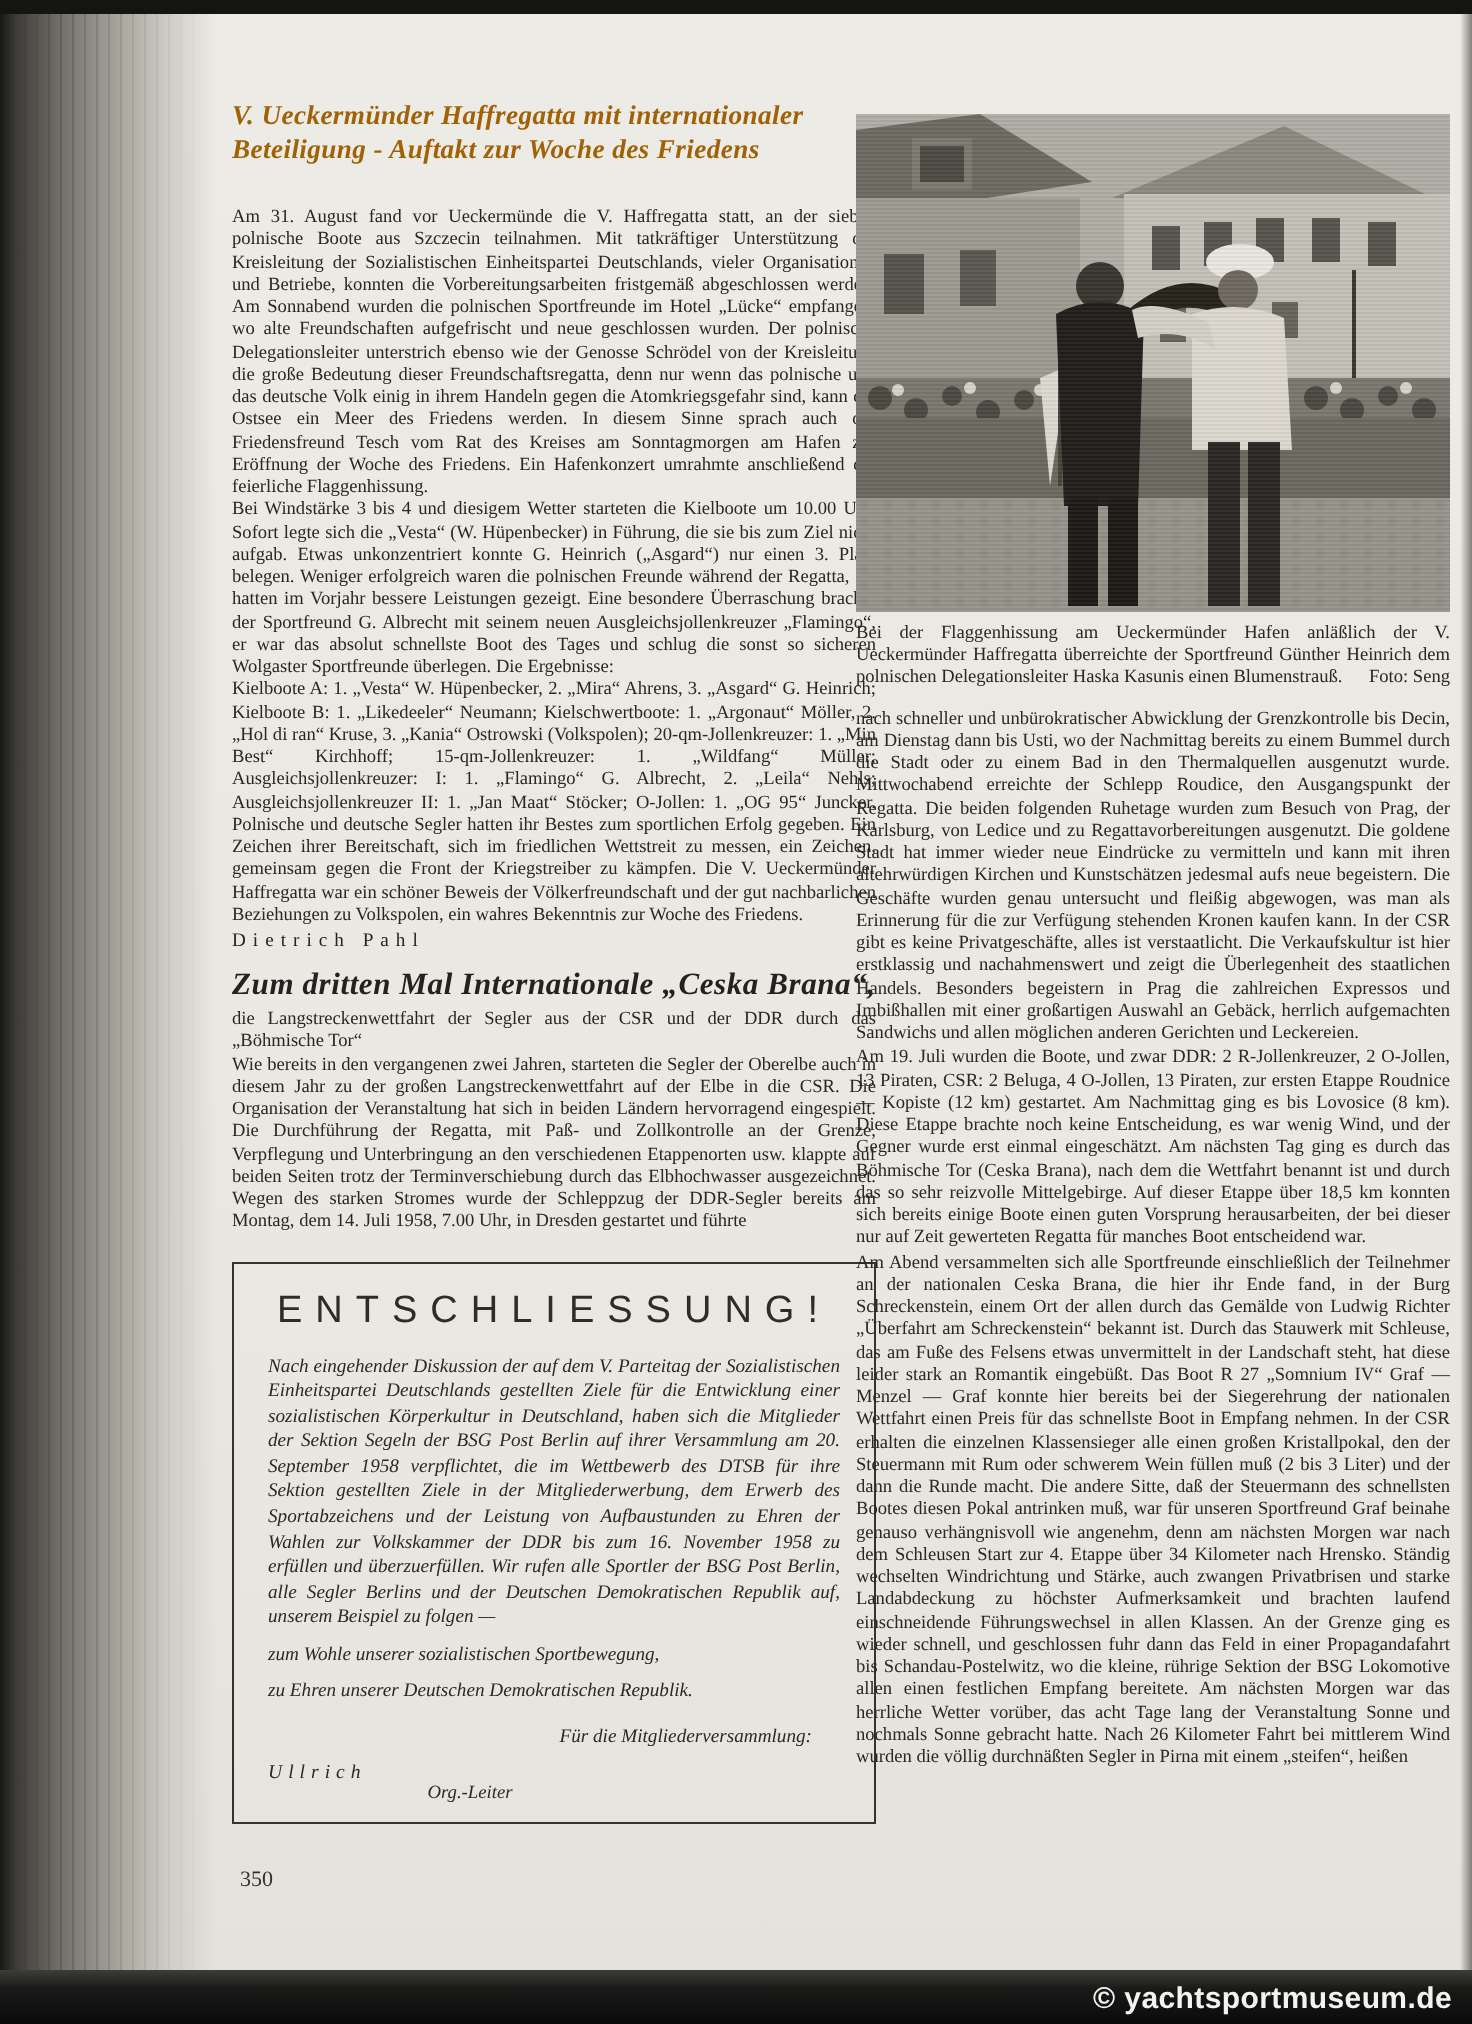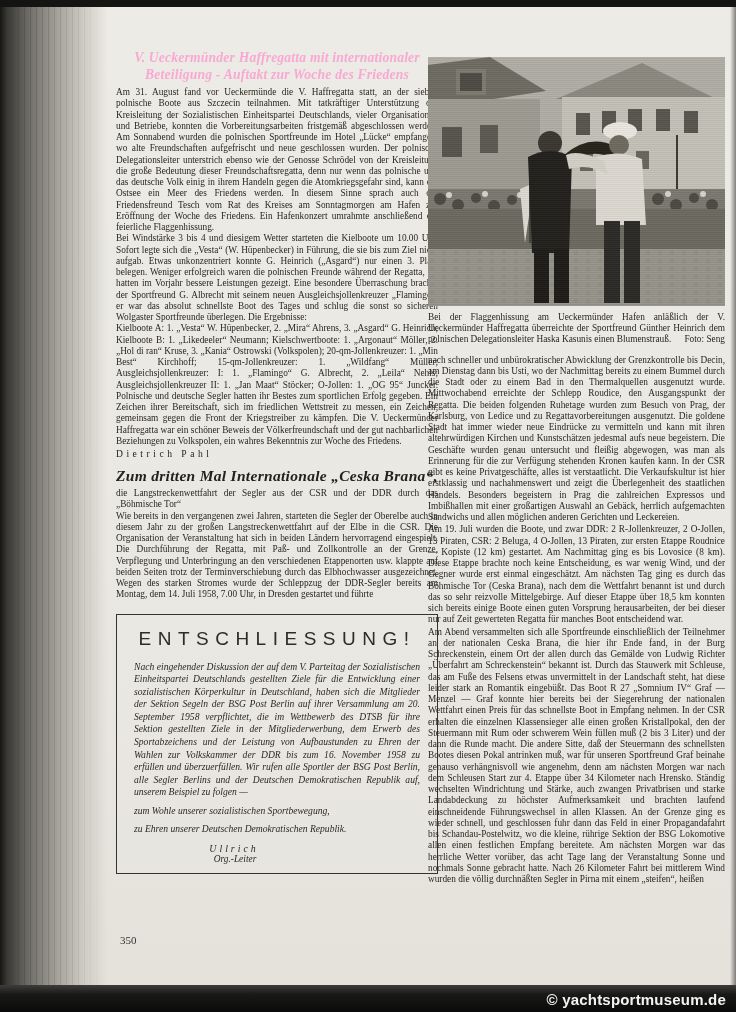--- a/index.html
+++ b/index.html
@@ -43,23 +43,23 @@
   .col-left {
     position:absolute; left:116px; top:50px; width:322px; height:908px;
     overflow:hidden;
   }
   .col-right {
     position:absolute; left:428px; top:57px; width:297px; height:925px;
     overflow:hidden;
   }
 
   .headline1 {
-    text-align:center; font-style:italic; font-weight:bold;
-    font-size:13.6px; line-height:16.5px; color:#f9a8d4; letter-spacing:.2px;
-    margin-bottom:4px;
+    text-align:left; font-style:italic; font-weight:bold;
+    font-size:13.6px; line-height:16.5px; color:#a16207; letter-spacing:.2px;
+    margin-bottom:21px;
   }
   .body-text {
     font-size:9.3px; line-height:11.25px; text-align:justify;
     color:#29271f; text-justify:inter-word;
   }
   .body-text b { font-weight:normal; }
   .sig-line { font-size:9.6px; letter-spacing:3.5px; padding-right:6px; margin:1px 0 8px; }
 
   .headline2 {
     font-style:italic; font-weight:bold; font-size:15.5px; letter-spacing:.3px;
@@ -74,21 +74,21 @@
   .res-title {
     font-family:"Liberation Sans", sans-serif;
     text-align:center; font-size:19px; letter-spacing:6.5px;
     color:#2e2c27; margin-bottom:11px; font-weight:normal;
   }
   .res-body {
     font-style:italic; font-size:9.6px; line-height:12.6px; text-align:justify; color:#2b2922;
   }
   .res-slogan { font-style:italic; font-size:9.6px; line-height:12.4px; margin-top:6px; color:#2b2922; }
   .res-for { font-style:italic; font-size:9.6px; text-align:right; padding-right:14px; margin-top:10px; color:#2b2922; }
-  .res-sig { font-style:italic; font-size:9.8px; letter-spacing:3px; text-align:center; padding-right:86px; margin-top:7px; color:#2b2922; }
+  .res-sig { font-style:italic; font-size:9.8px; letter-spacing:3px; text-align:left; padding-right:86px; margin-top:7px; color:#2b2922; }
   .res-role { font-style:italic; font-size:9.4px; text-align:center; padding-right:84px; color:#2b2922; }
 
   .page-number { position:absolute; left:120px; top:934px; font-size:11px; color:#33312c; }
 
   
   .photo-wrap { width:297px; height:249px; position:relative; background:#b2afa7; overflow:hidden; }
   .photo-wrap::after {
     content:""; position:absolute; inset:0; pointer-events:none;
     background:repeating-linear-gradient(0deg, rgba(255,255,255,.045) 0 1px, rgba(20,20,18,.05) 1px 2px);
   }
@@ -125,20 +125,21 @@
 
   <div class="headline2">Zum dritten Mal Internationale „Ceska Brana“,</div>
   <p class="body-text">die Langstreckenwettfahrt der Segler aus der CSR und der DDR durch das „Böhmische Tor“</p>
   <p class="body-text">Wie bereits in den vergangenen zwei Jahren, starteten die Segler der Oberelbe auch in diesem Jahr zu der großen Langstreckenwettfahrt auf der Elbe in die CSR. Die Organisation der Veranstaltung hat sich in beiden Ländern hervorragend eingespielt. Die Durchführung der Regatta, mit Paß- und Zollkontrolle an der Grenze, Verpflegung und Unterbringung an den verschiedenen Etappenorten usw. klappte auf beiden Seiten trotz der Terminverschiebung durch das Elbhochwasser ausgezeichnet. Wegen des starken Stromes wurde der Schleppzug der DDR-Segler bereits am Montag, dem 14. Juli 1958, 7.00 Uhr, in Dresden gestartet und führte</p>
 
   <div class="resolution-box">
     <div class="res-title">ENTSCHLIESSUNG!</div>
     <p class="res-body">Nach eingehender Diskussion der auf dem V. Parteitag der Sozialistischen Einheitspartei Deutschlands gestellten Ziele für die Entwicklung einer sozialistischen Körperkultur in Deutschland, haben sich die Mitglieder der Sektion Segeln der BSG Post Berlin auf ihrer Versammlung am 20. September 1958 verpflichtet, die im Wettbewerb des DTSB für ihre Sektion gestellten Ziele in der Mitgliederwerbung, dem Erwerb des Sportabzeichens und der Leistung von Aufbaustunden zu Ehren der Wahlen zur Volkskammer der DDR bis zum 16. November 1958 zu erfüllen und überzuerfüllen. Wir rufen alle Sportler der BSG Post Berlin, alle Segler Berlins und der Deutschen Demokratischen Republik auf, unserem Beispiel zu folgen —</p>
     <div class="res-slogan">zum Wohle unserer sozialistischen Sportbewegung,</div>
     <div class="res-slogan">zu Ehren unserer Deutschen Demokratischen Republik.</div>
+    <div class="res-for">Für die Mitgliederversammlung:</div>
     <div class="res-sig">Ullrich</div>
     <div class="res-role">Org.-Leiter</div>
   </div>
 </div>
 
 <div class="col-right">
 
   <div class="photo-wrap">
     <svg width="297" height="249" viewBox="0 0 297 249">
       <rect width="297" height="249" fill="#b0ada5"></rect>

